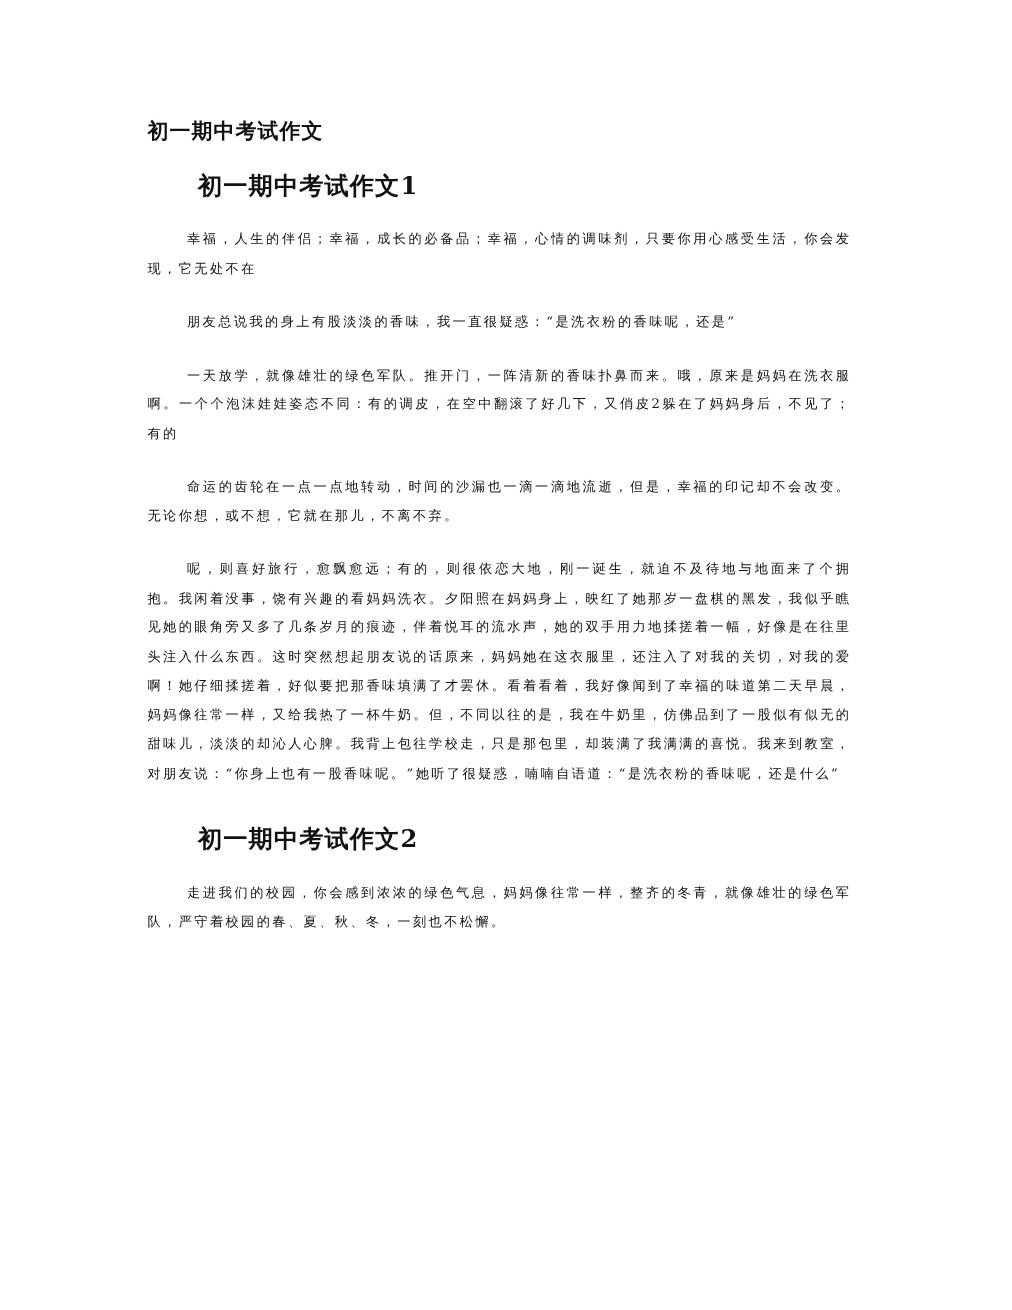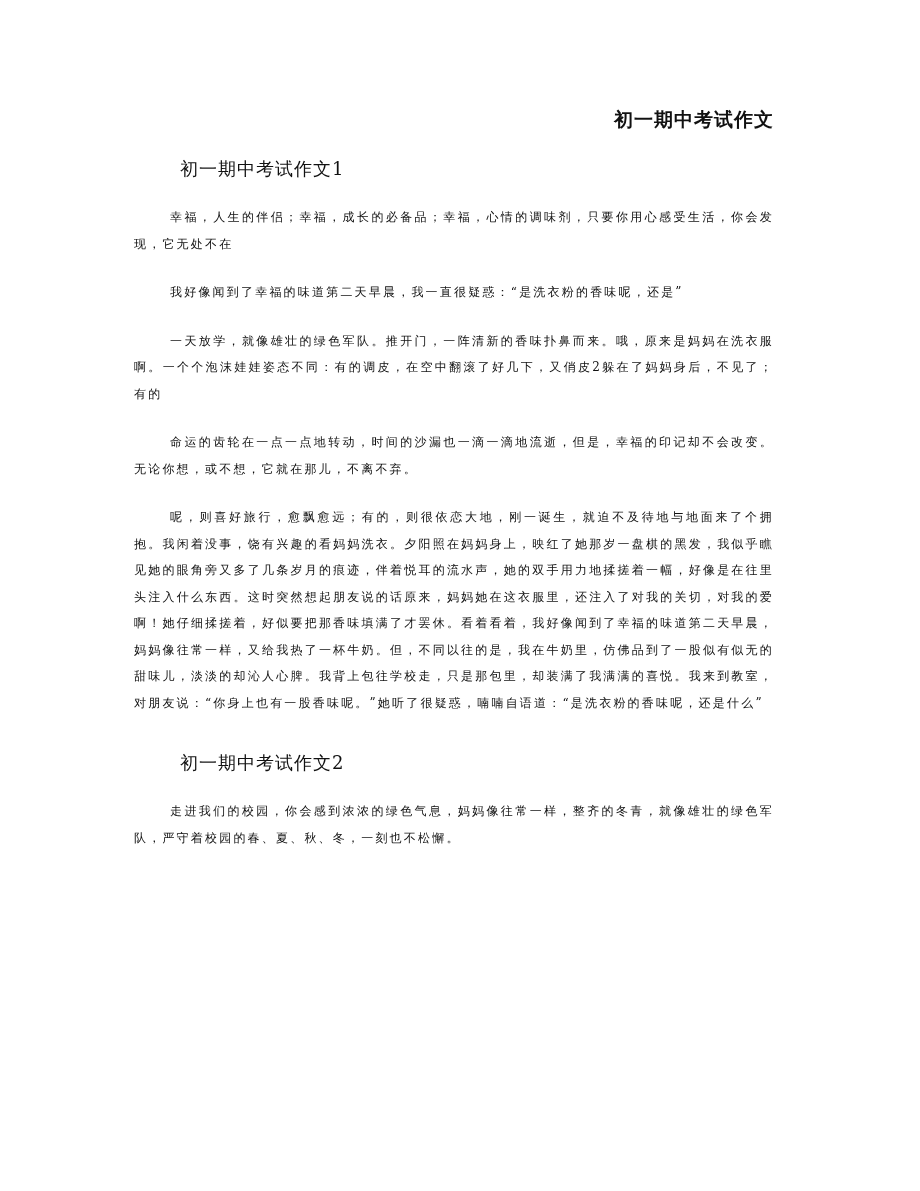--- a/index.html
+++ b/index.html
@@ -1,36 +1,36 @@
 <!DOCTYPE html>
 <html><head>
 <meta charset="utf-8">
 <style>
   html, body { margin: 0; padding: 0; background: #ffffff; }
   body { width: 920px; height: 1191px; position: relative; overflow: hidden;
          font-family: "DejaVu Serif", "Liberation Serif", serif; color: #111; }
   .page { position: absolute; left: 134px; top: 106px; width: 640px; }
-  .doc-title { text-align: right; font-weight: bold; font-size: 19px; line-height: 26px;
+  .doc-title { text-align: left; font-weight: bold; font-size: 19px; line-height: 26px;
                margin: 0 0 24px 0; letter-spacing: 1px; }
-  .section-heading { font-weight: normal; font-size: 18px; line-height: 26px; margin: 0 0 22px 0;
+  .section-heading { font-weight: bold; font-size: 22px; line-height: 26px; margin: 0 0 22px 0;
                      padding-left: 46px; letter-spacing: 1px; }
   .para { font-size: 12px; line-height: 26.5px; margin: 0 0 22px 0; text-indent: 36px;
           letter-spacing: 2.2px; text-align: justify; word-break: break-all; }
   .gap-before-h2 { margin-top: 34px; }
 </style>
 </head>
 <body>
 
 <div class="page">
   <h1 class="doc-title">初一期中考试作文</h1>
 
   <div>
     <h2 class="section-heading">初一期中考试作文1</h2>
     <p class="para">幸福，人生的伴侣；幸福，成长的必备品；幸福，心情的调味剂，只要你用心感受生活，你会发现，它无处不在</p>
-    <p class="para">我好像闻到了幸福的味道第二天早晨，我一直很疑惑：“是洗衣粉的香味呢，还是”</p>
+    <p class="para">朋友总说我的身上有股淡淡的香味，我一直很疑惑：“是洗衣粉的香味呢，还是”</p>
     <p class="para">一天放学，就像雄壮的绿色军队。推开门，一阵清新的香味扑鼻而来。哦，原来是妈妈在洗衣服啊。一个个泡沫娃娃姿态不同：有的调皮，在空中翻滚了好几下，又俏皮2躲在了妈妈身后，不见了；有的</p>
     <p class="para">命运的齿轮在一点一点地转动，时间的沙漏也一滴一滴地流逝，但是，幸福的印记却不会改变。无论你想，或不想，它就在那儿，不离不弃。</p>
     <p class="para">呢，则喜好旅行，愈飘愈远；有的，则很依恋大地，刚一诞生，就迫不及待地与地面来了个拥抱。我闲着没事，饶有兴趣的看妈妈洗衣。夕阳照在妈妈身上，映红了她那岁一盘棋的黑发，我似乎瞧见她的眼角旁又多了几条岁月的痕迹，伴着悦耳的流水声，她的双手用力地揉搓着一幅，好像是在往里头注入什么东西。这时突然想起朋友说的话原来，妈妈她在这衣服里，还注入了对我的关切，对我的爱啊！她仔细揉搓着，好似要把那香味填满了才罢休。看着看着，我好像闻到了幸福的味道第二天早晨，妈妈像往常一样，又给我热了一杯牛奶。但，不同以往的是，我在牛奶里，仿佛品到了一股似有似无的甜味儿，淡淡的却沁人心脾。我背上包往学校走，只是那包里，却装满了我满满的喜悦。我来到教室，对朋友说：“你身上也有一股香味呢。”她听了很疑惑，喃喃自语道：“是洗衣粉的香味呢，还是什么”</p>
   </div>
 
   <div class="gap-before-h2">
     <h2 class="section-heading">初一期中考试作文2</h2>
     <p class="para">走进我们的校园，你会感到浓浓的绿色气息，妈妈像往常一样，整齐的冬青，就像雄壮的绿色军队，严守着校园的春、夏、秋、冬，一刻也不松懈。</p>
   </div>
 </div>

